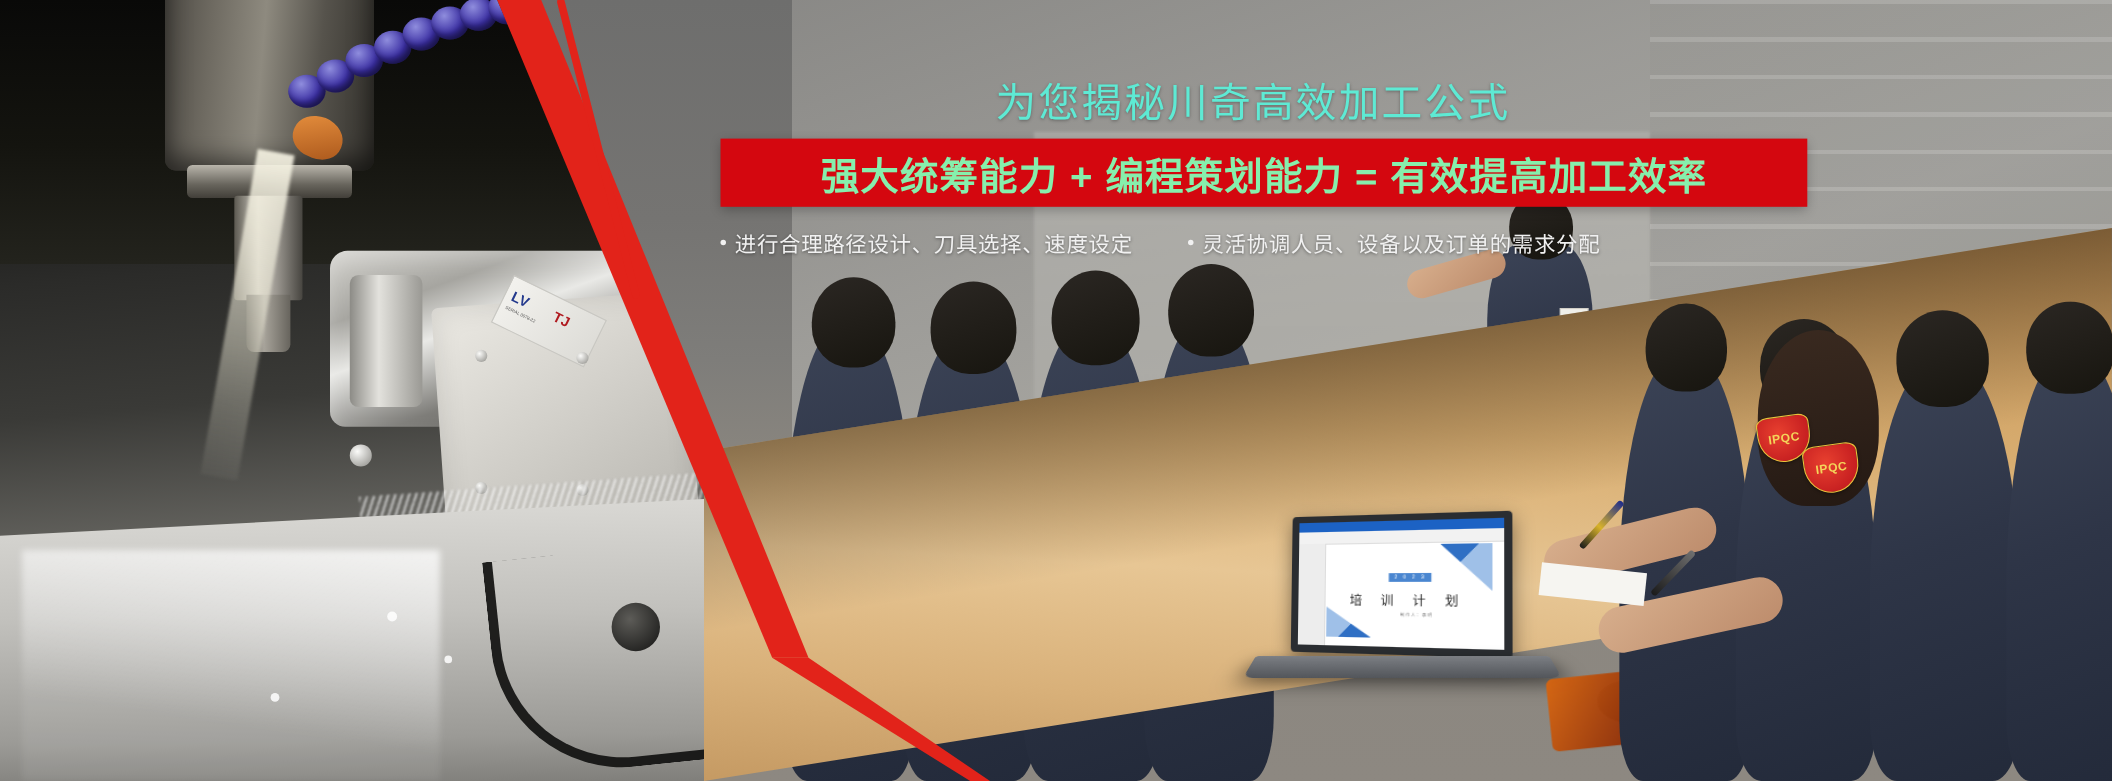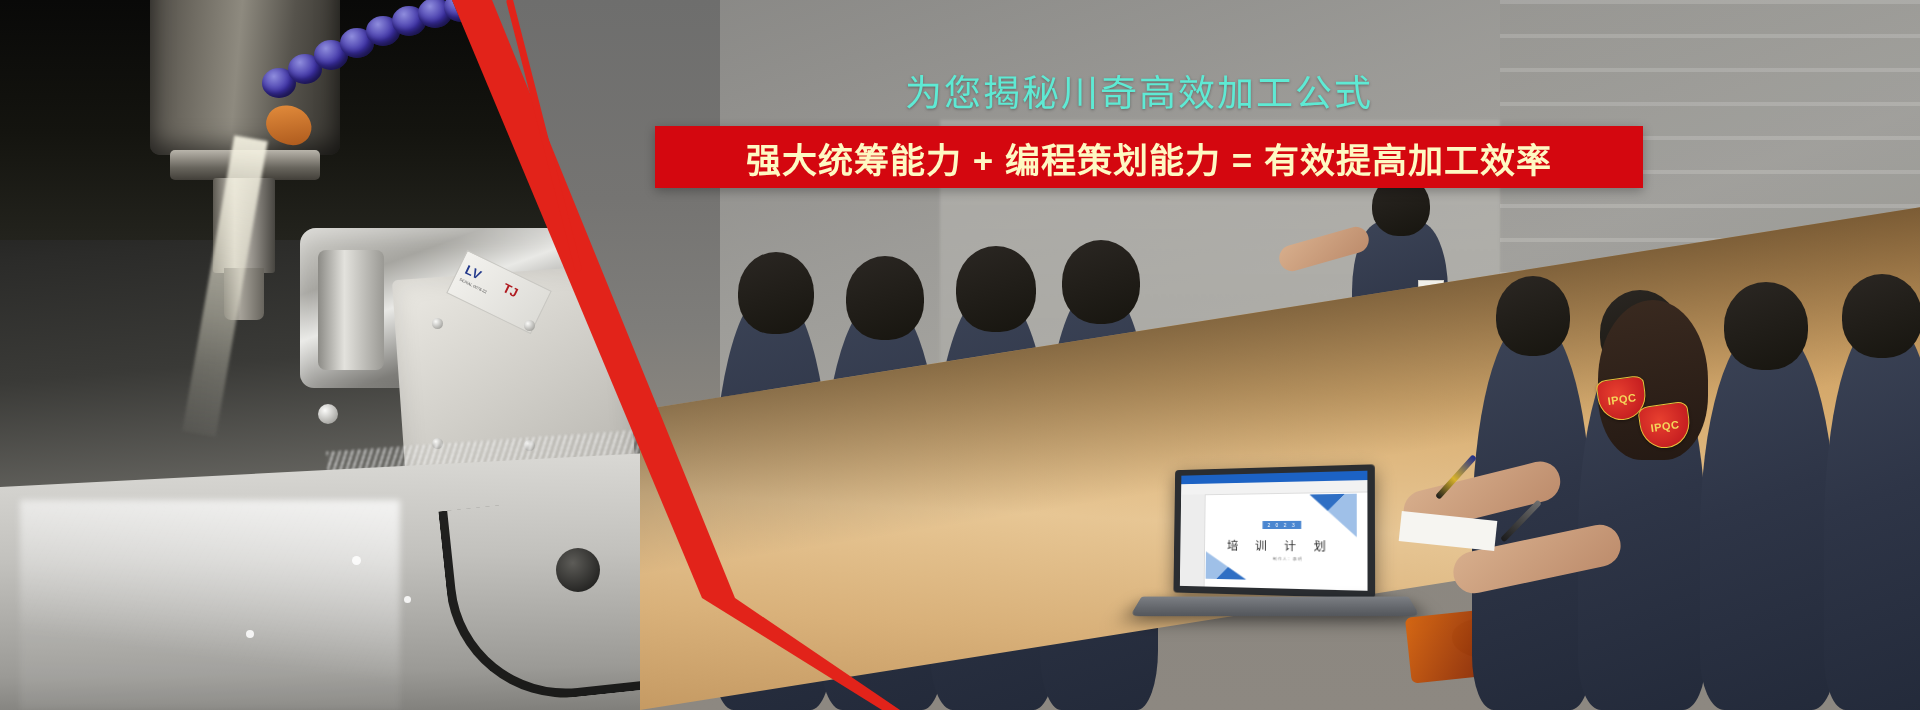--- a/index.html
+++ b/index.html
@@ -211,21 +211,21 @@
     font-weight:400;white-space:nowrap;
     text-shadow:0 1px 3px rgba(0,0,0,.35);
   }
   .redbar{
     position:absolute;left:655px;top:126px;width:988px;height:62px;
     background:#d4070f;
     display:flex;align-items:center;justify-content:center;
     box-shadow:0 3px 10px rgba(0,0,0,.28);
   }
   .redbar span{
-    color:#fef9c3;font-size:35px;font-weight:bold;letter-spacing:1px;
+    color:#86efac;font-size:35px;font-weight:bold;letter-spacing:1px;
     white-space:nowrap;
   }
   .bullets{
     position:absolute;left:655px;top:198px;width:988px;height:44px;
     display:flex;align-items:center;
   }
   .bullet{
     color:#f1f1f1;font-size:19.5px;letter-spacing:.6px;white-space:nowrap;
     text-shadow:0 1px 3px rgba(0,0,0,.45);
     display:flex;align-items:center;
@@ -380,14 +380,24 @@
       <path d="M 510,2 L 578,268" stroke="#e2231a" stroke-width="7" fill="none" stroke-linecap="round"></path>
     </svg>
   </div>
 
   <div class="headline">为您揭秘川奇高效加工公式</div>
 
   <div class="redbar">
     <span>强大统筹能力 + 编程策划能力 = 有效提高加工效率</span>
   </div>
 
+  <div class="bullets">
+    <div class="bullet b1">
+      <span class="dot"></span>
+      <span>进行合理路径设计、刀具选择、速度设定</span>
+    </div>
+    <div class="bullet b2">
+      <span class="dot"></span>
+      <span>灵活协调人员、设备以及订单的需求分配</span>
+    </div>
+  </div>
 
 </div>
 
 </body></html>

